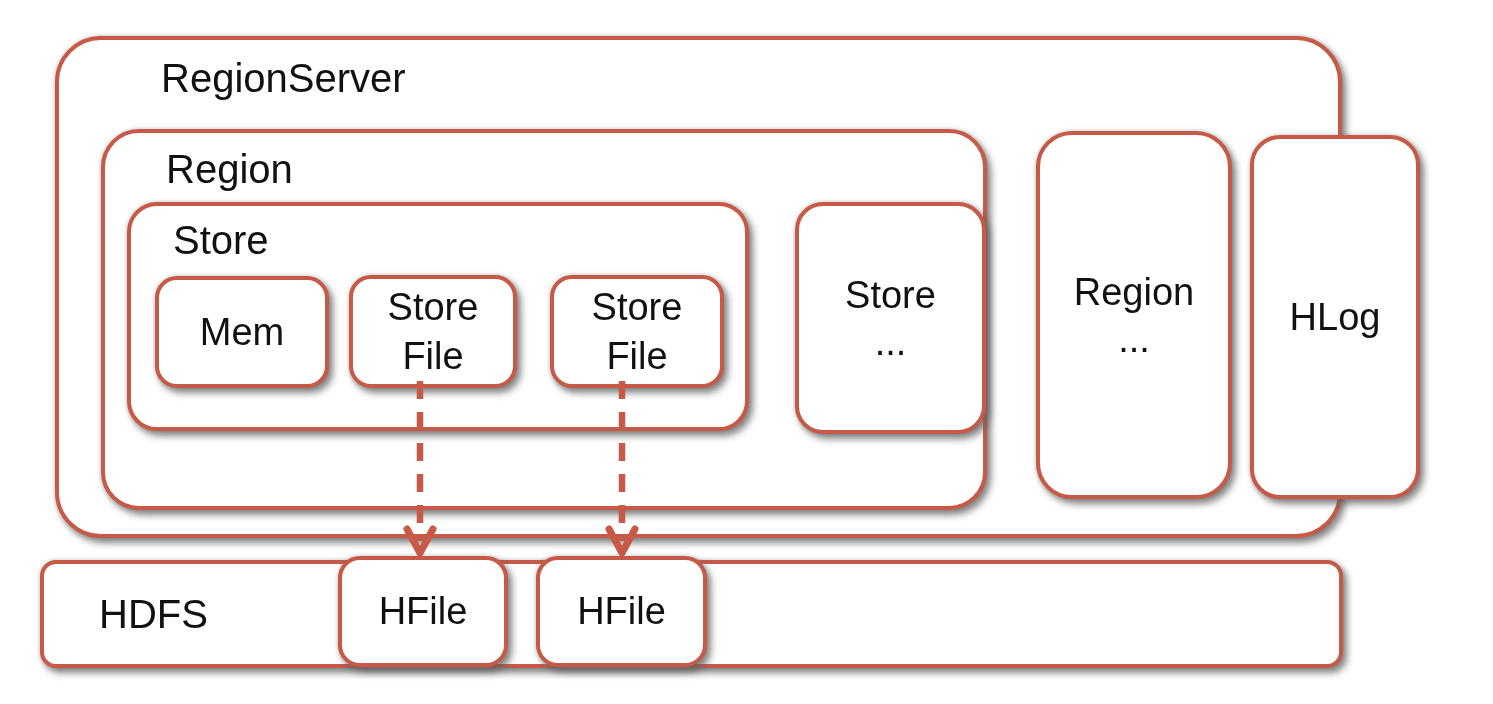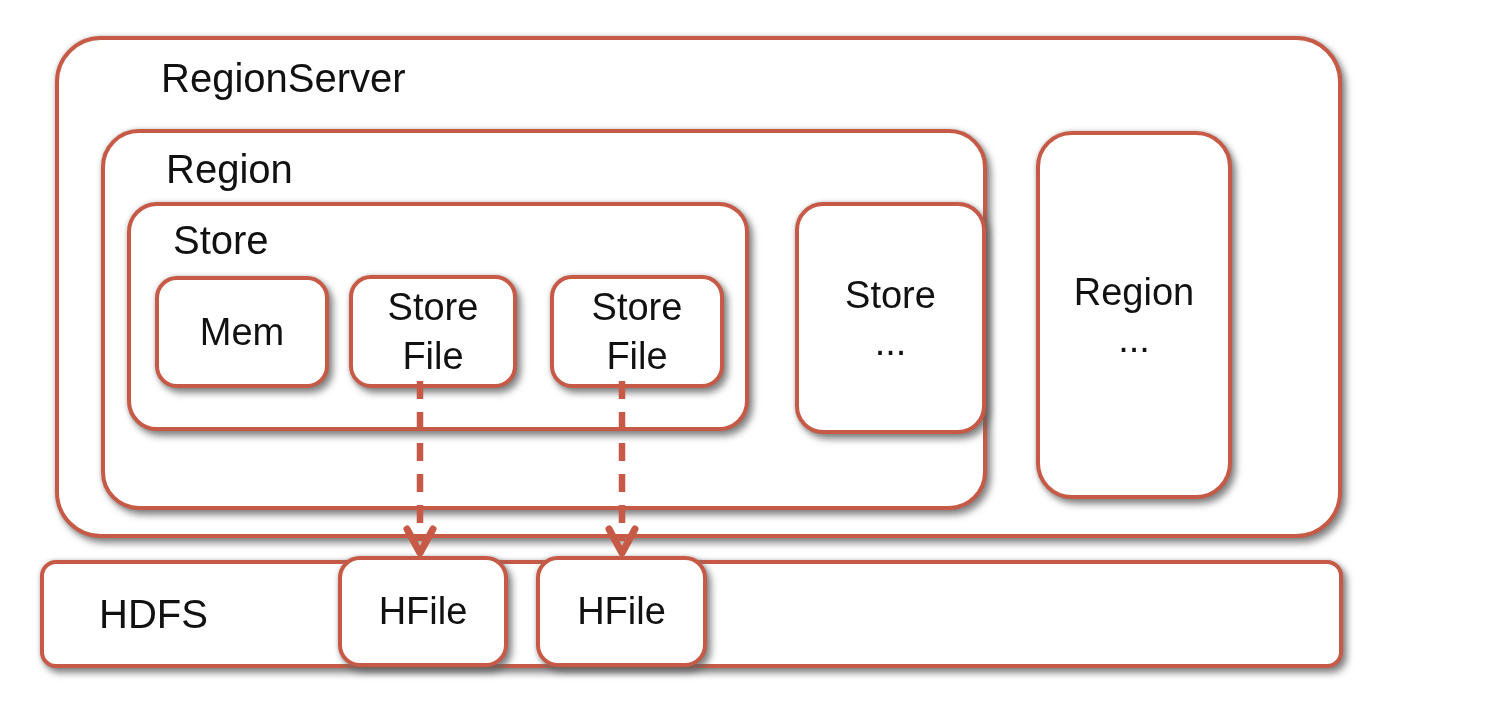--- a/index.html
+++ b/index.html
@@ -88,20 +88,23 @@
       </div>
     </div>
 
     <div class="box" style="left:977px;top:91px;width:196px;height:368px;border-radius:36px;">
       <div class="center-label">
         <div>Region</div>
         <div class="ellipsis-line">...</div>
       </div>
     </div>
 
+    <div class="box" style="left:1191px;top:95px;width:170px;height:364px;border-radius:30px;">
+      <div class="center-label">HLog</div>
+    </div>
   </div>
 
   <div class="box" style="left:40px;top:560px;width:1303px;height:108px;border-radius:16px;">
     <div class="corner-label" style="left:55px;top:50%;transform:translateY(-50%);">HDFS</div>
   </div>
 
   <div class="box" style="left:338px;top:556px;width:170px;height:111px;border-radius:22px;">
     <div class="center-label">HFile</div>
   </div>
 

